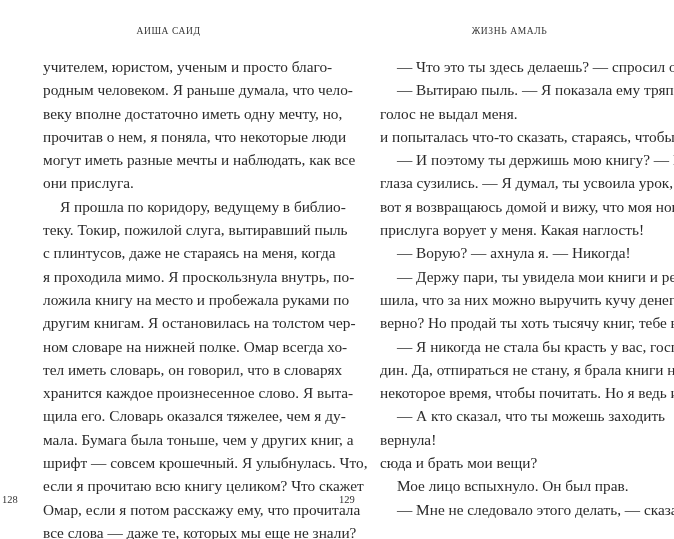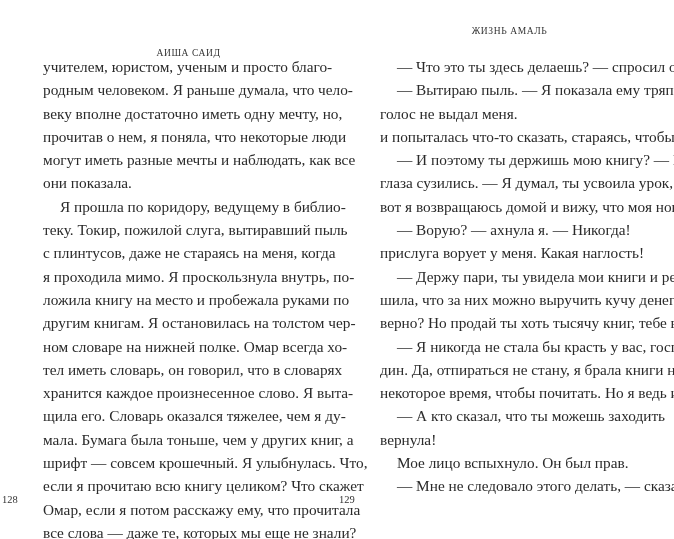--- a/index.html
+++ b/index.html
@@ -3,21 +3,21 @@
 <meta charset="utf-8">
 <style>
   html, body { margin: 0; padding: 0; background: #ffffff; }
   body { width: 674px; height: 539px; position: relative; overflow: hidden;
          font-family: "Liberation Serif", "DejaVu Serif", serif; color: #2a2a2a; }
   .page { position: absolute; top: 0; height: 539px; width: 337px; }
   .page.left { left: 0; }
   .page.right { left: 337px; }
   .running-head { position: absolute; top: 26px; left: 0; width: 100%; text-align: center;
                   font-size: 9.5px; letter-spacing: 0.6px; color: #333; }
-  .page.left .running-head { left: 20px; margin-top: 22px; }
+  .page.left .running-head { left: 0; }
   .page.right .running-head { left: 4px; }
   .text { position: absolute; top: 55px; font-size: 15.3px; line-height: 23.3px; text-align: justify; }
   .page.left .text { left: 43px; width: 251px; }
   .page.right .text { left: 43px; width: 252px; }
   .line { display: block; white-space: nowrap; text-align: justify; text-align-last: justify; height: 23.3px; }
   .line.last { text-align-last: left; }
   .line.indent { padding-left: 17px; }
   .folio { position: absolute; top: 494px; width: 100%; font-size: 10.5px; color: #333; }
   .page.left .folio { left: 2px; }
   .page.right .folio { left: 2px; }
@@ -26,21 +26,21 @@
 <body>
 
 <div class="page left">
   <div class="running-head">АИША САИД</div>
   <div class="text">
       <span class="line">учителем, юристом, ученым и просто благо-</span>
       <span class="line">родным человеком. Я раньше думала, что чело-</span>
       <span class="line">веку вполне достаточно иметь одну мечту, но,</span>
       <span class="line">прочитав о нем, я поняла, что некоторые люди</span>
       <span class="line">могут иметь разные мечты и наблюдать, как все</span>
-      <span class="line last">они показала.</span>
+      <span class="line last">они прислуга.</span>
       <span class="line indent">Я прошла по коридору, ведущему в библио-</span>
       <span class="line">теку. Токир, пожилой слуга, вытиравший пыль</span>
       <span class="line">с плинтусов, даже не стараясь на меня, когда</span>
       <span class="line">я проходила мимо. Я проскользнула внутрь, по-</span>
       <span class="line">ложила книгу на место и пробежала руками по</span>
       <span class="line">другим книгам. Я остановилась на толстом чер-</span>
       <span class="line">ном словаре на нижней полке. Омар всегда хо-</span>
       <span class="line">тел иметь словарь, он говорил, что в словарях</span>
       <span class="line">хранится каждое произнесенное слово. Я выта-</span>
       <span class="line">щила его. Словарь оказался тяжелее, чем я ду-</span>
@@ -56,27 +56,28 @@
 <div class="page right">
   <div class="running-head">ЖИЗНЬ АМАЛЬ</div>
   <div class="text">
       <span class="line indent last">— Что это ты здесь делаешь? — спросил он.</span>
       <span class="line indent">— Вытираю пыль. — Я показала ему тряпку</span>
       <span class="line last">голос не выдал меня.</span>
       <span class="line">и попыталась что-то сказать, стараясь, чтобы</span>
       <span class="line indent">— И поэтому ты держишь мою книгу? — Его</span>
       <span class="line">глаза сузились. — Я думал, ты усвоила урок, но</span>
       <span class="line">вот я возвращаюсь домой и вижу, что моя новая</span>
+      <span class="line last">прислуга ворует у меня. Какая наглость!</span>
       <span class="line indent last">— Ворую? — ахнула я. — Никогда!</span>
-      <span class="line last">прислуга ворует у меня. Какая наглость!</span>
       <span class="line indent">— Держу пари, ты увидела мои книги и ре-</span>
       <span class="line">шила, что за них можно выручить кучу денег,</span>
       <span class="line">верно? Но продай ты хоть тысячу книг, тебе все</span>
       <span class="line indent">— Я никогда не стала бы красть у вас, госпо-</span>
       <span class="line">дин. Да, отпираться не стану, я брала книги на</span>
       <span class="line">некоторое время, чтобы почитать. Но я ведь их</span>
       <span class="line indent">— А кто сказал, что ты можешь заходить</span>
       <span class="line last">вернула!</span>
+      <span class="line last">сюда и брать мои вещи?</span>
       <span class="line indent last">Мое лицо вспыхнуло. Он был прав.</span>
       <span class="line indent">— Мне не следовало этого делать, — сказала</span>
     </div>
   <div class="folio">129</div>
 </div>
 
 </body></html>

